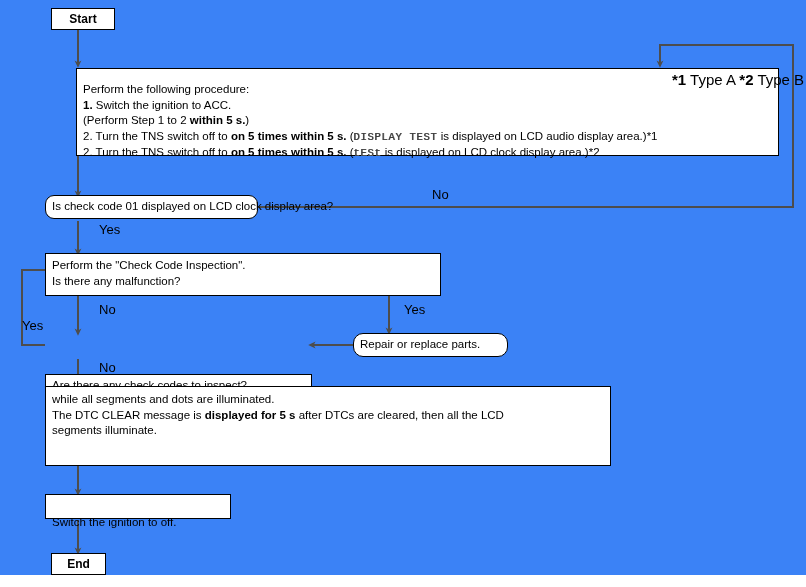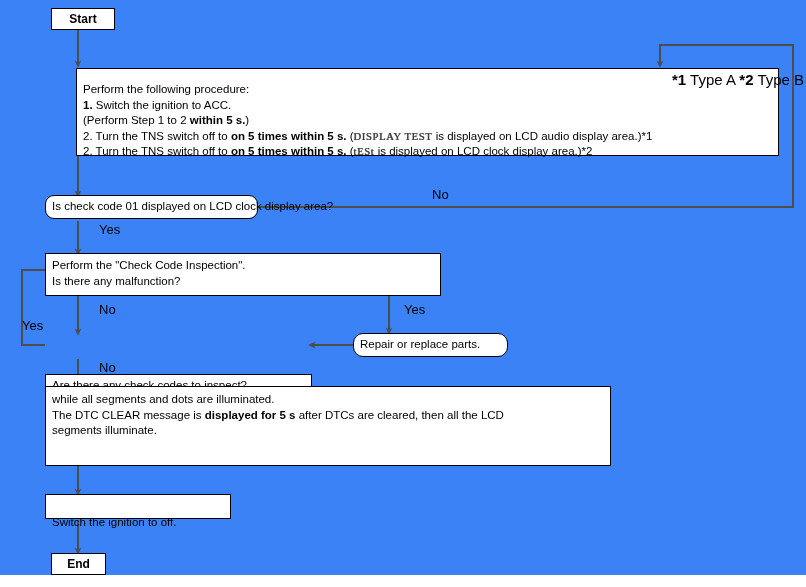--- a/index.html
+++ b/index.html
@@ -35,21 +35,21 @@
     text-align: center;
     font-weight: bold;
     font-size: 12px;
     padding: 3px 0;
   }
   .box .ln { white-space: nowrap; display: block; }
   .b { font-weight: bold; }
 
   
   .lcd {
-    font-family: Liberation Serif, serif;
+    font-family: Liberation Mono, monospace;
     font-size: 10.5px;
     letter-spacing: 0.7px;
     color: #3b3b3b;
     text-shadow: 0.4px 0 0 #8a8a8a, -0.4px 0 0 #8a8a8a;
   }
 
   
   .note {
     position: absolute;
     font-size: 15px;

